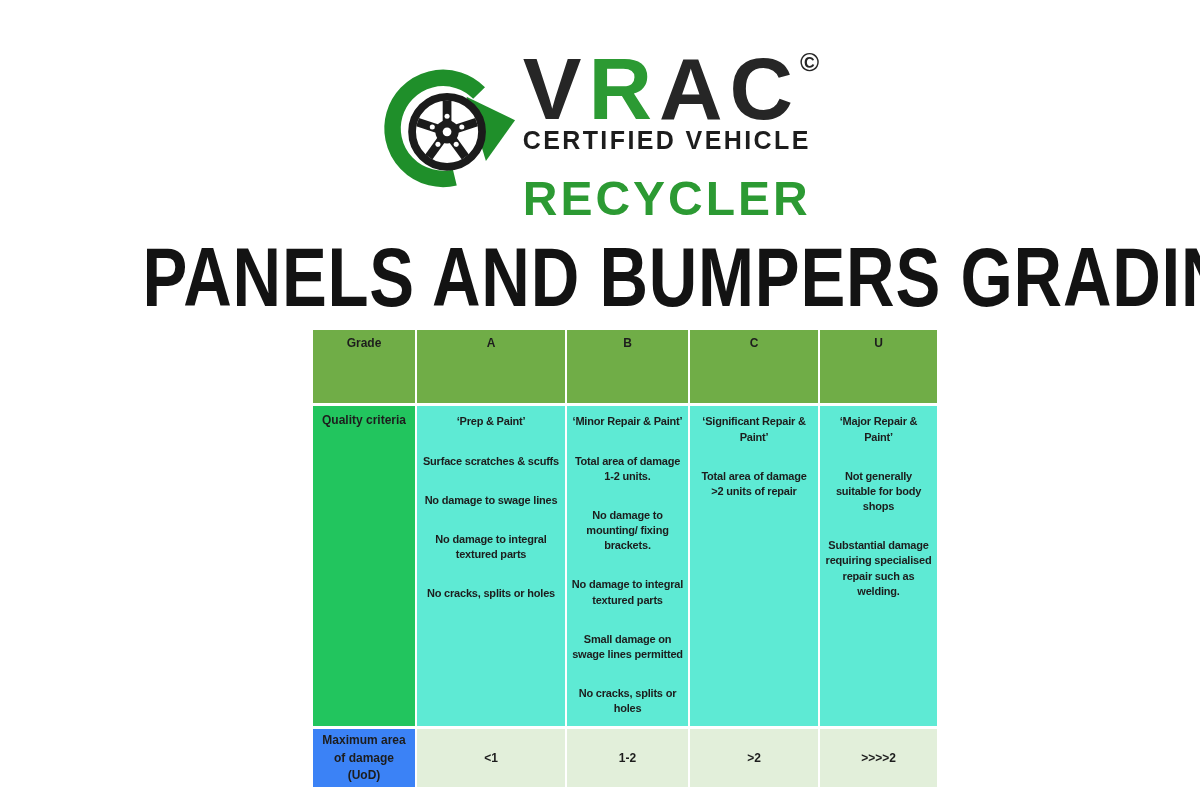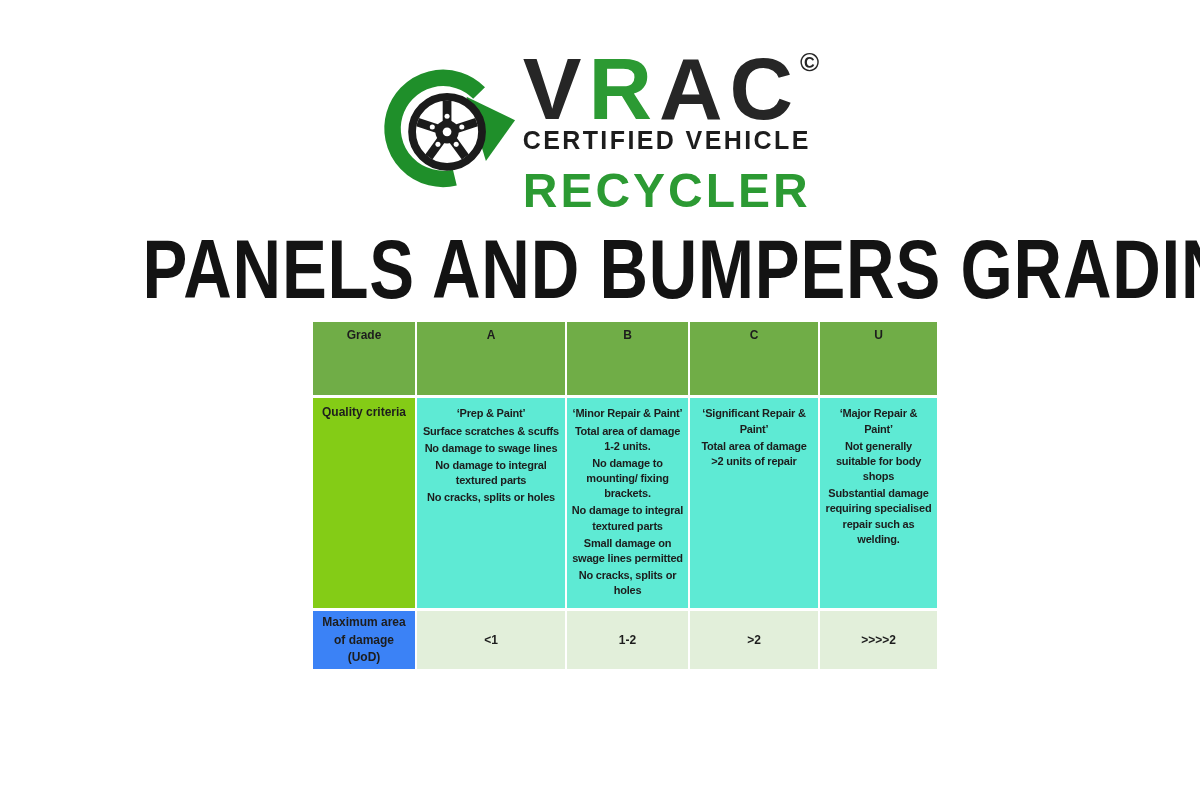--- a/index.html
+++ b/index.html
@@ -10,46 +10,46 @@
   .logo-row { display: flex; justify-content: center; align-items: flex-start;
     padding-top: 52px; }
   .wheel-svg { width: 136px; height: 128px; margin-right: 6px; margin-top: 10px; }
   .logo-text { display: flex; flex-direction: column; align-items: flex-start; }
   .brand-line { font-size: 88px; font-weight: 800; letter-spacing: 7px;
     line-height: 0.82; color: #262626; white-space: nowrap; }
   .brand-r { color: #2c9a33; }
   .copy-mark { font-size: 26px; letter-spacing: 0; vertical-align: 48px; }
   .certified-line { margin-top: 1px; font-size: 25px; font-weight: 800;
     letter-spacing: 2.4px; color: #1d1d1d; white-space: nowrap; }
-  .recycler-line { margin-top: 12px; font-size: 48px; font-weight: 800;
+  .recycler-line { margin-top: 20px; font-size: 48px; font-weight: 800;
     letter-spacing: 3px; color: #2c9a33; line-height: 1; white-space: nowrap; }
 
   
   h1.page-title { margin-top: 16px; text-align: center; color: #131313;
     font-size: 84px; font-weight: 800; line-height: 0.92; white-space: nowrap; }
   h1.page-title span { display: inline-block; transform: scaleX(0.80);
     transform-origin: center; letter-spacing: 1px; }
 
   
   .grading-table { margin-left: 313px; margin-top: 14px; width: 624px;
     display: grid; grid-template-columns: 104px 150px 123px 130px 117px;
     grid-template-rows: 76px auto 58px; color: #1d1d1d; }
   .cell { border-right: 2px solid #ffffff; border-bottom: 3px solid #ffffff; }
   .cell.last-col { border-right: none; }
   .cell.last-row { border-bottom: none; }
 
   .th { background: #70ad47; font-size: 12px; font-weight: 700;
     text-align: center; padding-top: 6px; }
-  .row-label { background: #84cc16; font-size: 12px; font-weight: 700;
+  .row-label { background: #22c55e; font-size: 12px; font-weight: 700;
     text-align: center; padding: 7px 4px 0 4px; line-height: 1.3; }
   .crit-cell { background: #5eead4; font-size: 11px; font-weight: 700;
     text-align: center; padding: 2px 4px 10px 4px; line-height: 1.38;
     letter-spacing: -0.2px; }
   .crit-cell .cell-title { margin-top: 6px; }
-  .crit-cell p.crit-item { margin-top: 2px; }
+  .crit-cell p.crit-item { margin-top: 24px; }
   .footer-label { background: #3b82f6; font-size: 12px; font-weight: 700;
     display: flex; align-items: center; justify-content: center;
     text-align: center; line-height: 1.45; padding: 0 4px; }
   .footer-val { background: #e2efda; font-size: 12px; font-weight: 700;
     display: flex; align-items: center; justify-content: center; }
 </style>
 </head>
 <body>
 
 <div class="logo-row">

